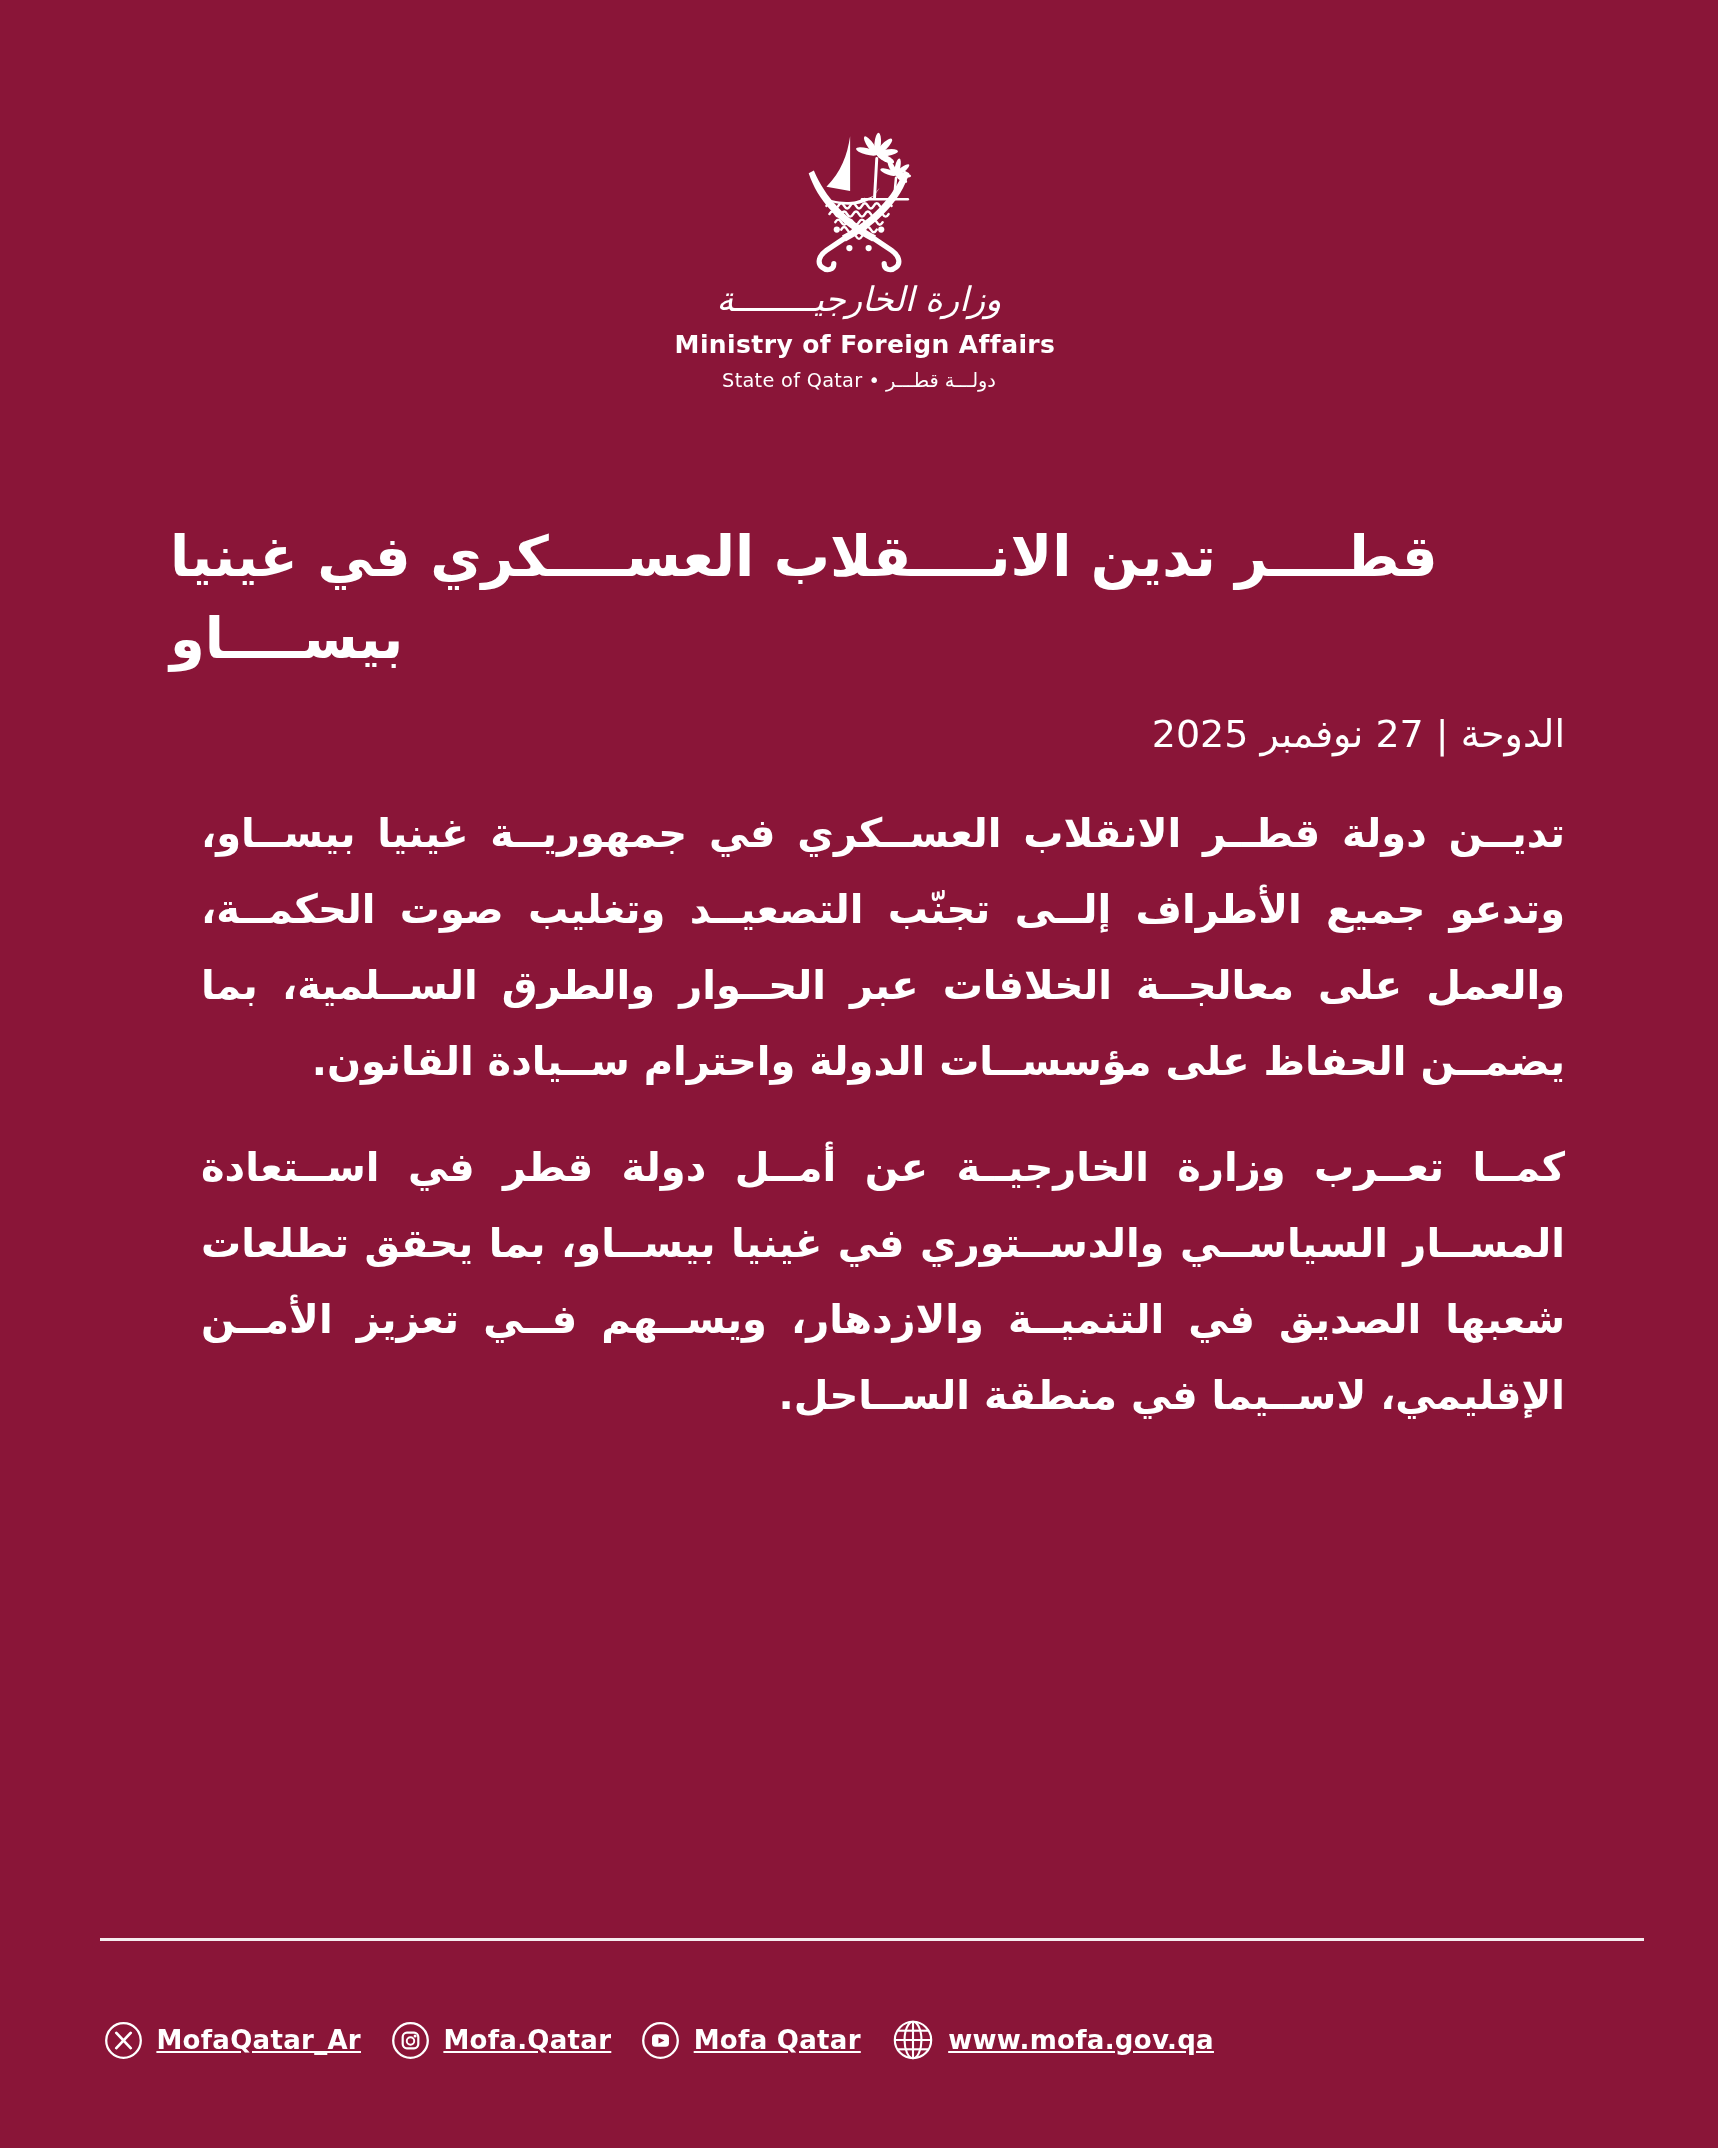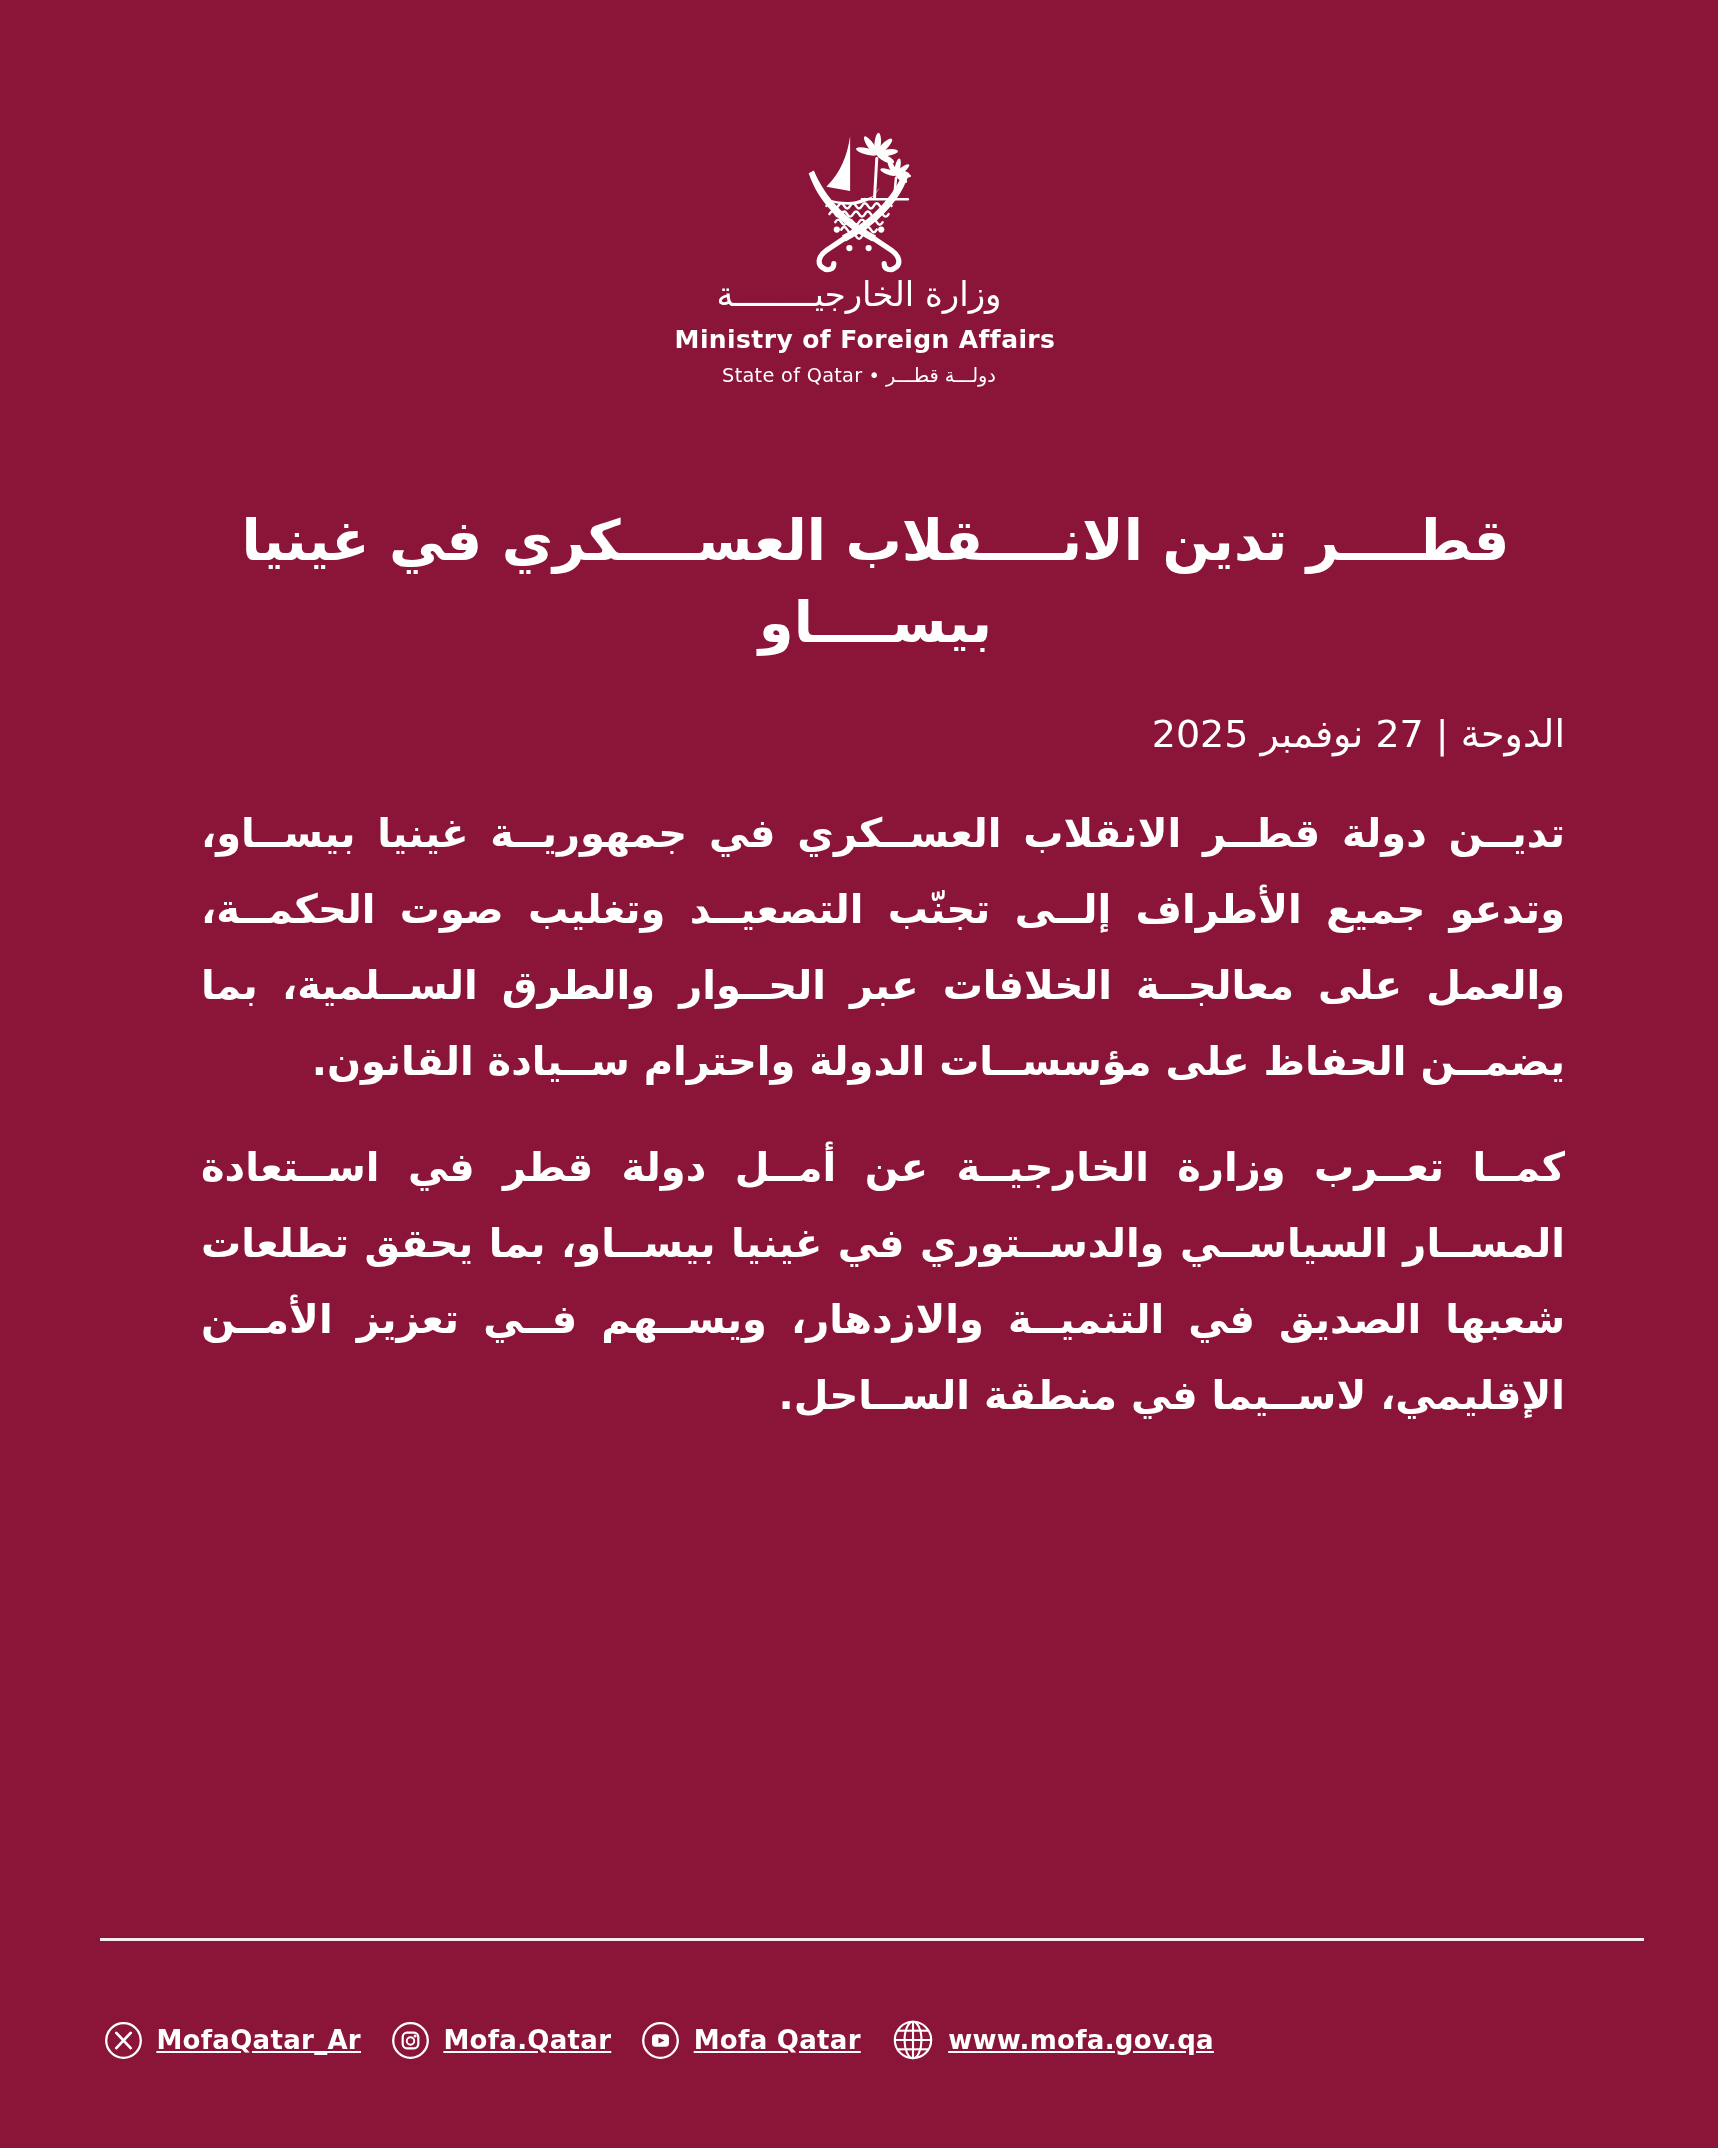--- a/index.html
+++ b/index.html
@@ -17,39 +17,41 @@
     overflow: hidden;
   }
 
   
   .header {
     position: absolute; top: 126px; left: 0; right: 0;
     text-align: center;
   }
   .emblem { width: 148px; height: 148px; margin: 0 auto; }
   .ministry-ar {
+    margin-top: 5px;
     font-size: 34px; line-height: 40px;
     direction: rtl;
+    font-style: italic;
   }
   .ministry-en {
     margin-top: 10px;
     font-size: 25px; line-height: 32px;
     font-weight: bold; letter-spacing: 0.4px; padding-left: 12px;
   }
   .state-line {
     margin-top: 8.4px;
     font-size: 19.3px; line-height: 23.5px;
     direction: rtl; letter-spacing: 0.3px;
   }
 
   
   .title {
     position: absolute; top: 500px; right: 153px;
-    width: 1379px; margin: 0;
-    direction: rtl; text-align: center;
+    width: 1379px; margin: 16px;
+    direction: rtl; text-align: left;
     font-size: 56px; line-height: 82px; font-weight: bold;
   }
   .dateline {
     position: absolute; top: 710px; right: 153px;
     width: 1379px;
     direction: rtl; text-align: right;
     font-size: 38px; line-height: 49px; font-weight: normal;
   }
   .body-text {
     position: absolute; top: 795px; right: 153px;

